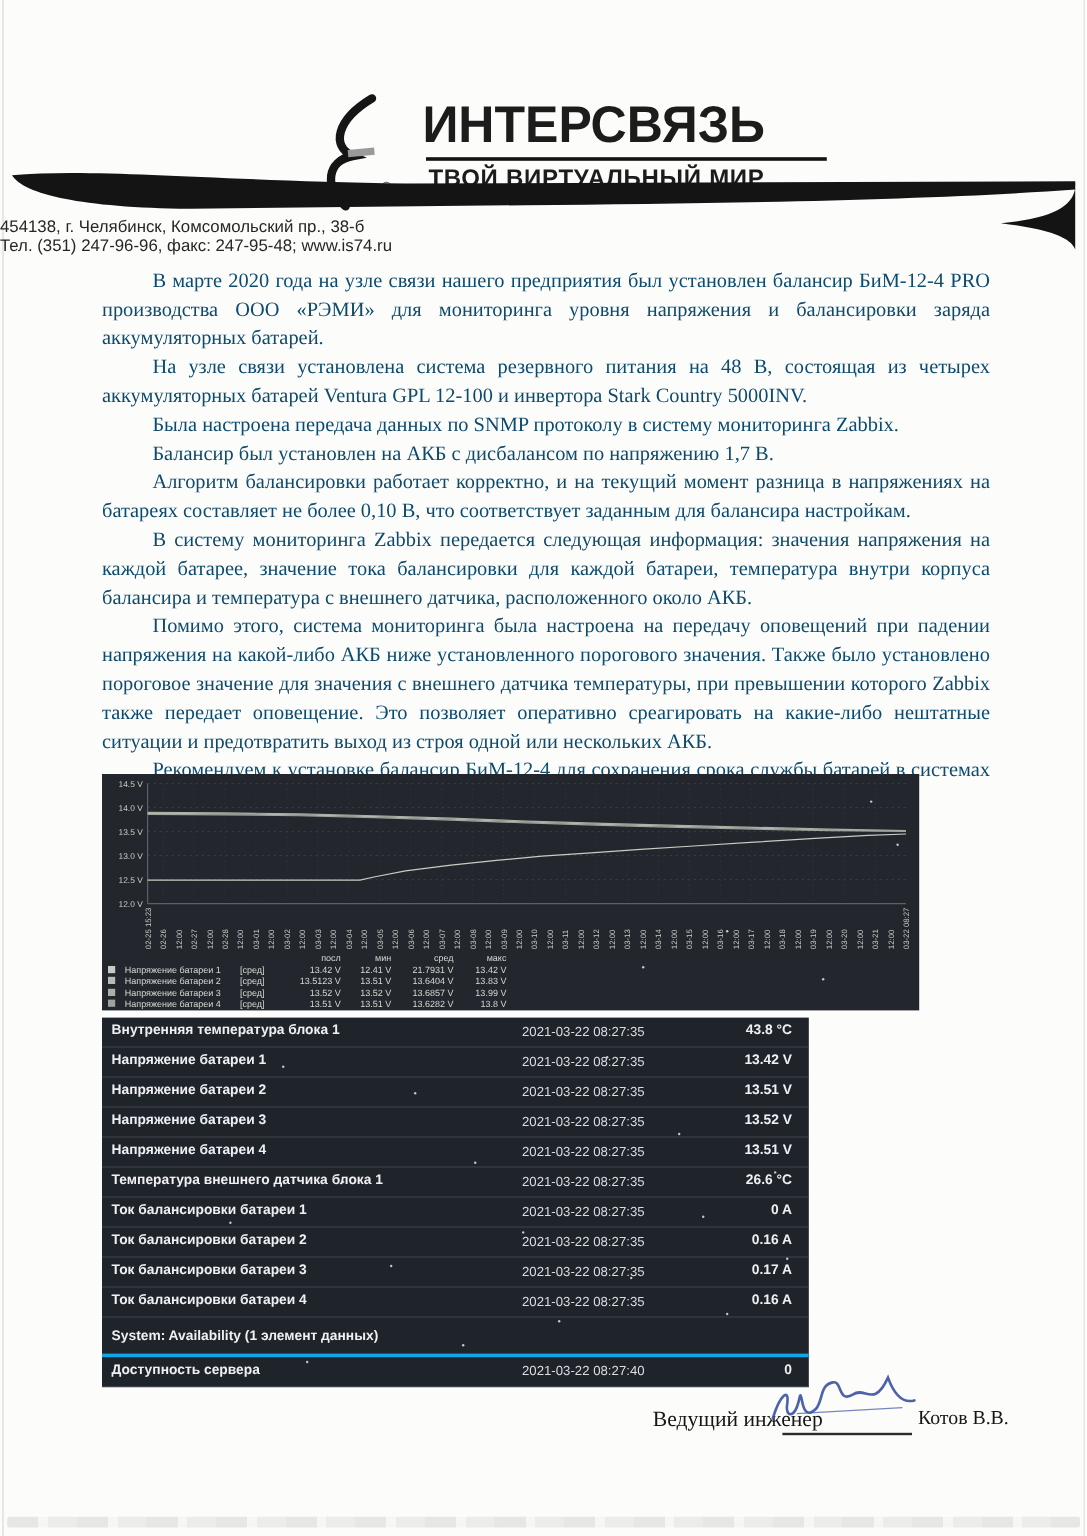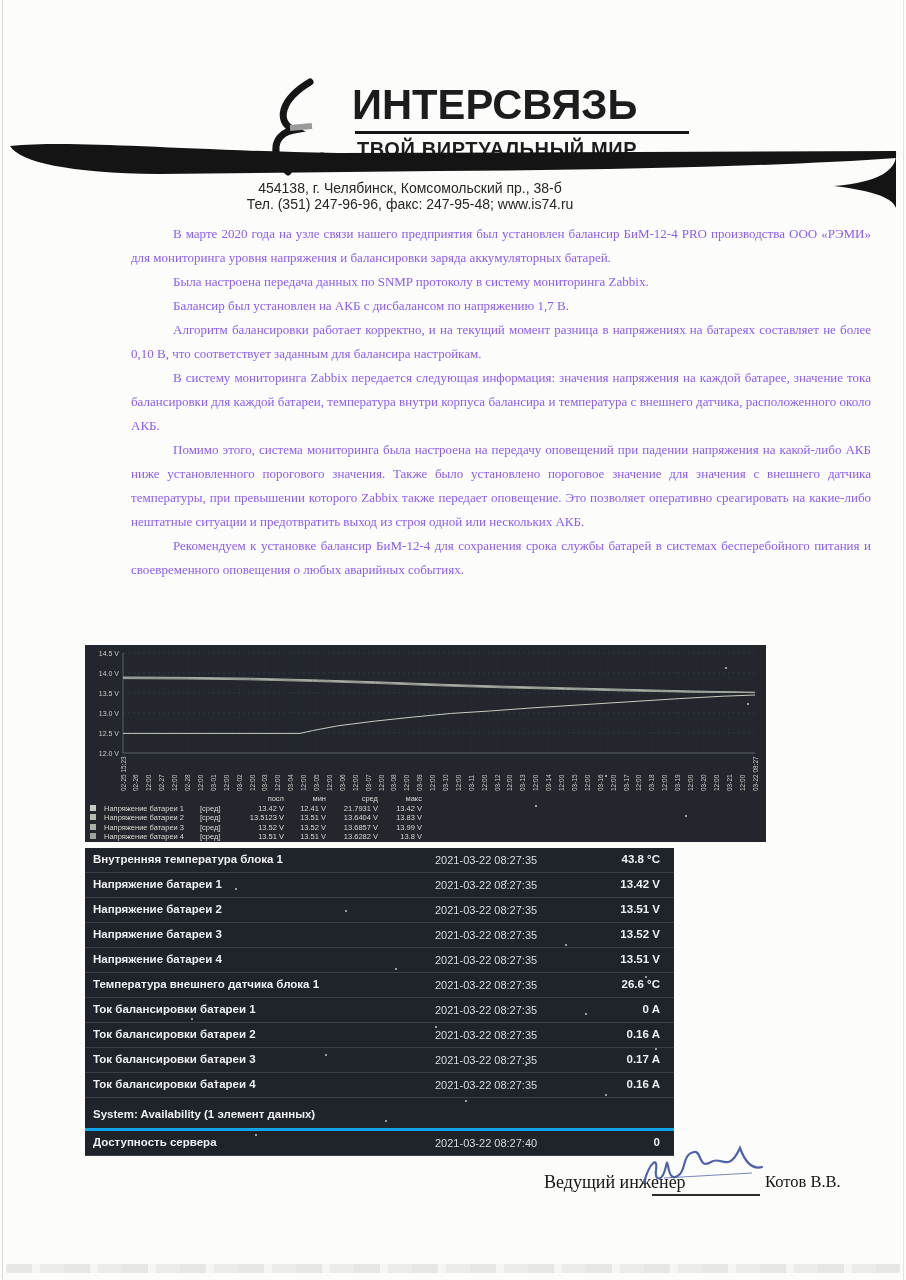--- a/index.html
+++ b/index.html
@@ -10,27 +10,27 @@
 
   
   .logo-swoosh{position:absolute;left:252px;top:76px;}
   .reg-mark{position:absolute;left:318px;top:150px;font-family:"Liberation Sans",sans-serif;font-size:11px;color:#333;}
   .brand-name{position:absolute;left:352px;top:80px;font-family:"Liberation Sans",sans-serif;
               font-weight:bold;font-size:43px;color:#1c1c1c;transform:scaleX(.97);transform-origin:left;white-space:nowrap;}
   .brand-underline{position:absolute;left:355px;top:131px;width:334px;height:3px;background:#141414;}
   .tagline{position:absolute;left:357px;top:138px;font-family:"Liberation Sans",sans-serif;
            font-weight:bold;font-size:20px;letter-spacing:.6px;color:#1c1c1c;white-space:nowrap;}
   .band-svg{position:absolute;left:8px;top:140px;}
-  .address{position:absolute;left:0;width:820px;text-align:center;font-family:"Liberation Sans",sans-serif;
+  .address{position:absolute;left:0;width:820px;font-family:"Liberation Sans",sans-serif;
            font-size:14px;color:#262626;}
   .addr1{top:180px;} .addr2{top:196px;}
 
   
-  .letter-body{position:absolute;left:85px;top:222px;width:740px;font-size:13px;line-height:24px;
-               text-align:justify;color:#8b5cf6;margin-left:46px;}
+  .letter-body{position:absolute;left:85px;top:222px;width:740px;font-size:17px;line-height:24px;
+               text-align:justify;color:#0c4a6e;}
   .letter-body p{margin:0;text-indent:42px;}
 
   
   .chart-panel{position:absolute;left:85px;top:645px;width:681px;height:197px;background:#23262d;overflow:hidden;}
   .legend{position:absolute;left:5px;top:149px;display:grid;
           grid-template-columns:14px 96px 38px 46px 42px 52px 44px;grid-auto-rows:9.6px;
           font-family:"Liberation Sans",sans-serif;font-size:7.5px;line-height:9.5px;color:#d6d9d2;}
   .legend .hv,.legend .lg-val{text-align:right;}
   .legend .mk{width:6px;height:6px;margin-top:1px;display:inline-block;}
   .dot{position:absolute;width:2px;height:2px;background:#eef0f2;border-radius:50%;opacity:.8;}
@@ -70,20 +70,21 @@
 
   <svg class="band-svg" width="890" height="72" viewBox="0 0 890 72">
     <path d="M2,6 C70,0 160,10 330,13 L888,11 L888,18 C780,26 600,30 430,31 L150,34 C60,33 12,22 2,6 Z" fill="#141414"></path>
     <path d="M888,11 C890,30 872,42 826,46 C858,50 884,56 888,68 L888,11 Z" fill="#141414"></path>
   </svg>
   <div class="address addr1">454138, г. Челябинск, Комсомольский пр., 38-б</div>
   <div class="address addr2">Тел. (351) 247-96-96, факс: 247-95-48; www.is74.ru</div>
 
   <div class="letter-body" id="letter-body">
       <p>В марте 2020 года на узле связи нашего предприятия был установлен балансир БиМ-12-4 PRO производства ООО «РЭМИ» для мониторинга уровня напряжения и балансировки заряда аккумуляторных батарей.</p>
+      <p>На узле связи установлена система резервного питания на 48 В, состоящая из четырех аккумуляторных батарей Ventura GPL 12-100 и инвертора Stark Country 5000INV.</p>
       <p>Была настроена передача данных по SNMP протоколу в систему мониторинга Zabbix.</p>
       <p>Балансир был установлен на АКБ с дисбалансом по напряжению 1,7 В.</p>
       <p>Алгоритм балансировки работает корректно, и на текущий момент разница в напряжениях на батареях составляет не более 0,10 В, что соответствует заданным для балансира настройкам.</p>
       <p>В систему мониторинга Zabbix передается следующая информация: значения напряжения на каждой батарее, значение тока балансировки для каждой батареи, температура внутри корпуса балансира и температура с внешнего датчика, расположенного около АКБ.</p>
       <p>Помимо этого, система мониторинга была настроена на передачу оповещений при падении напряжения на какой-либо АКБ ниже установленного порогового значения. Также было установлено пороговое значение для значения с внешнего датчика температуры, при превышении которого Zabbix также передает оповещение. Это позволяет оперативно среагировать на какие-либо нештатные ситуации и предотвратить выход из строя одной или нескольких АКБ.</p>
       <p>Рекомендуем к установке балансир БиМ-12-4 для сохранения срока службы батарей в системах бесперебойного питания и своевременного оповещения о любых аварийных событиях.</p>
     </div>
 
   <div class="chart-panel" id="chart-panel">
     <svg id="plot-svg" width="681" height="148">

